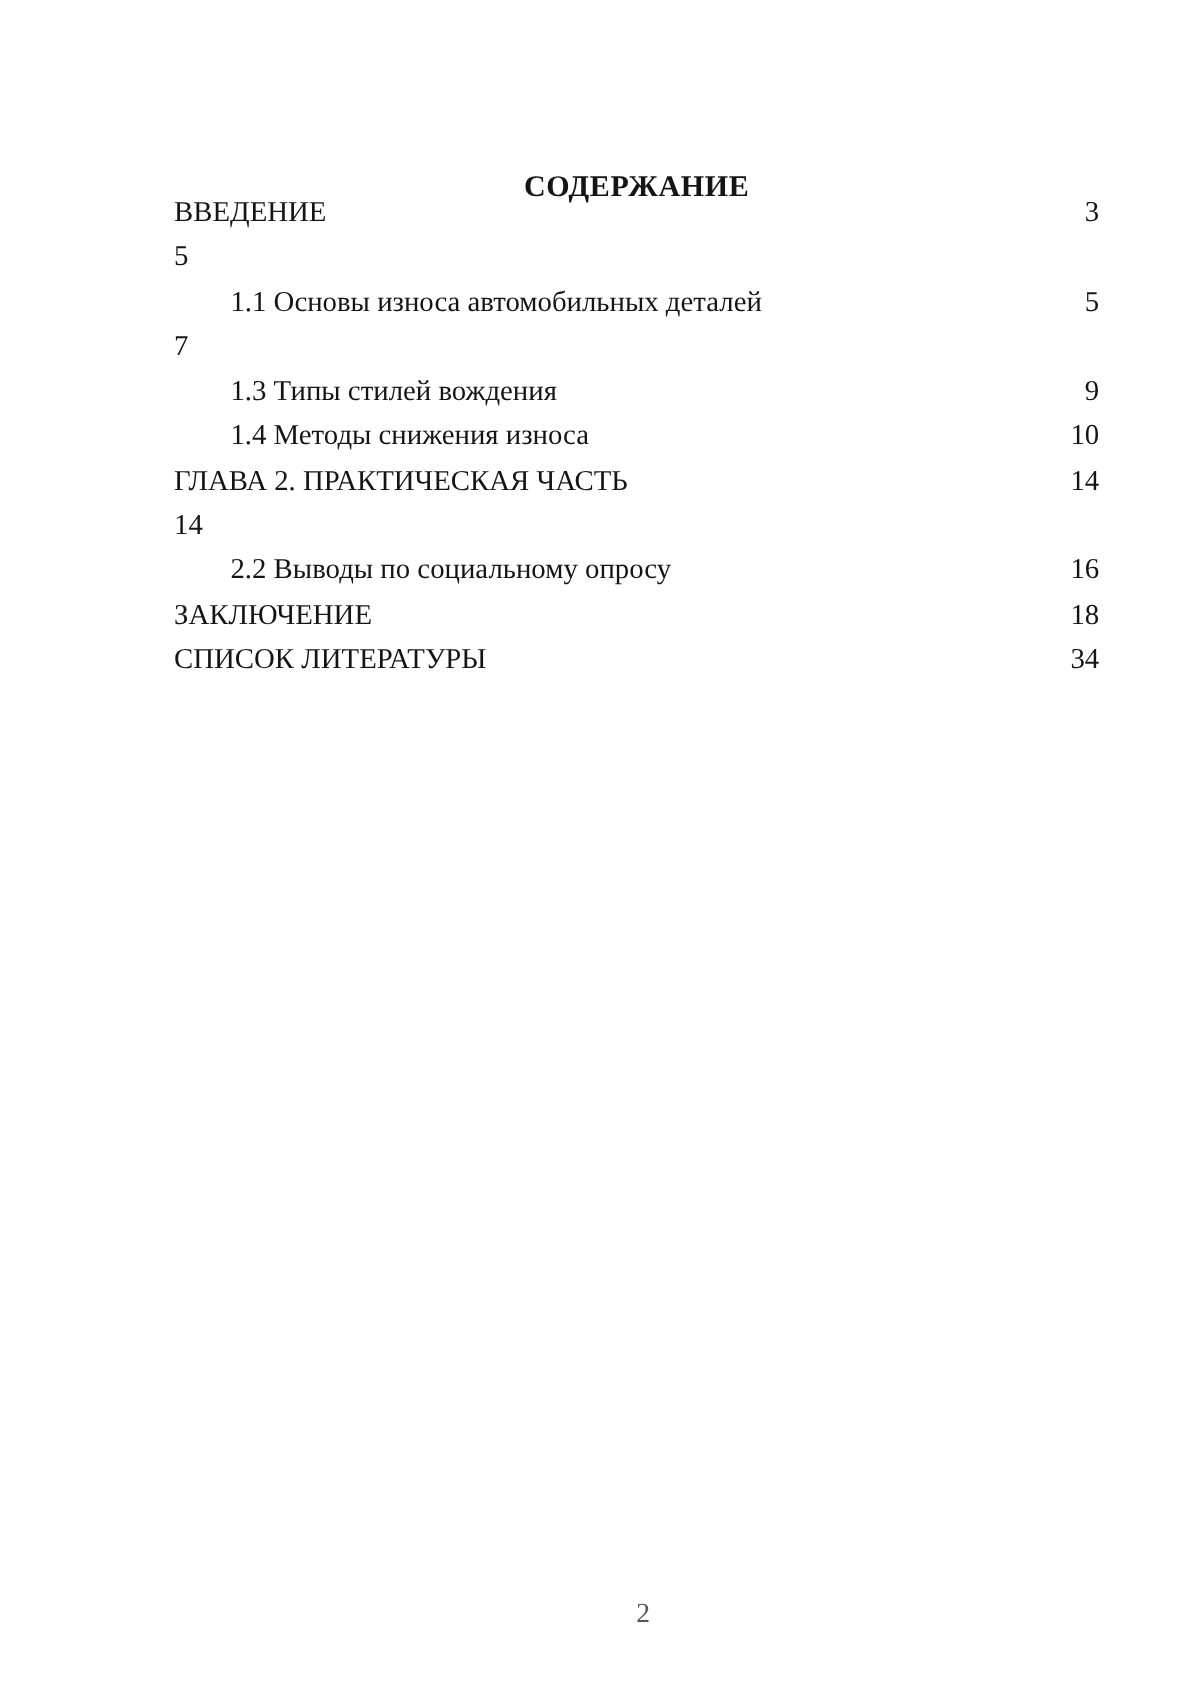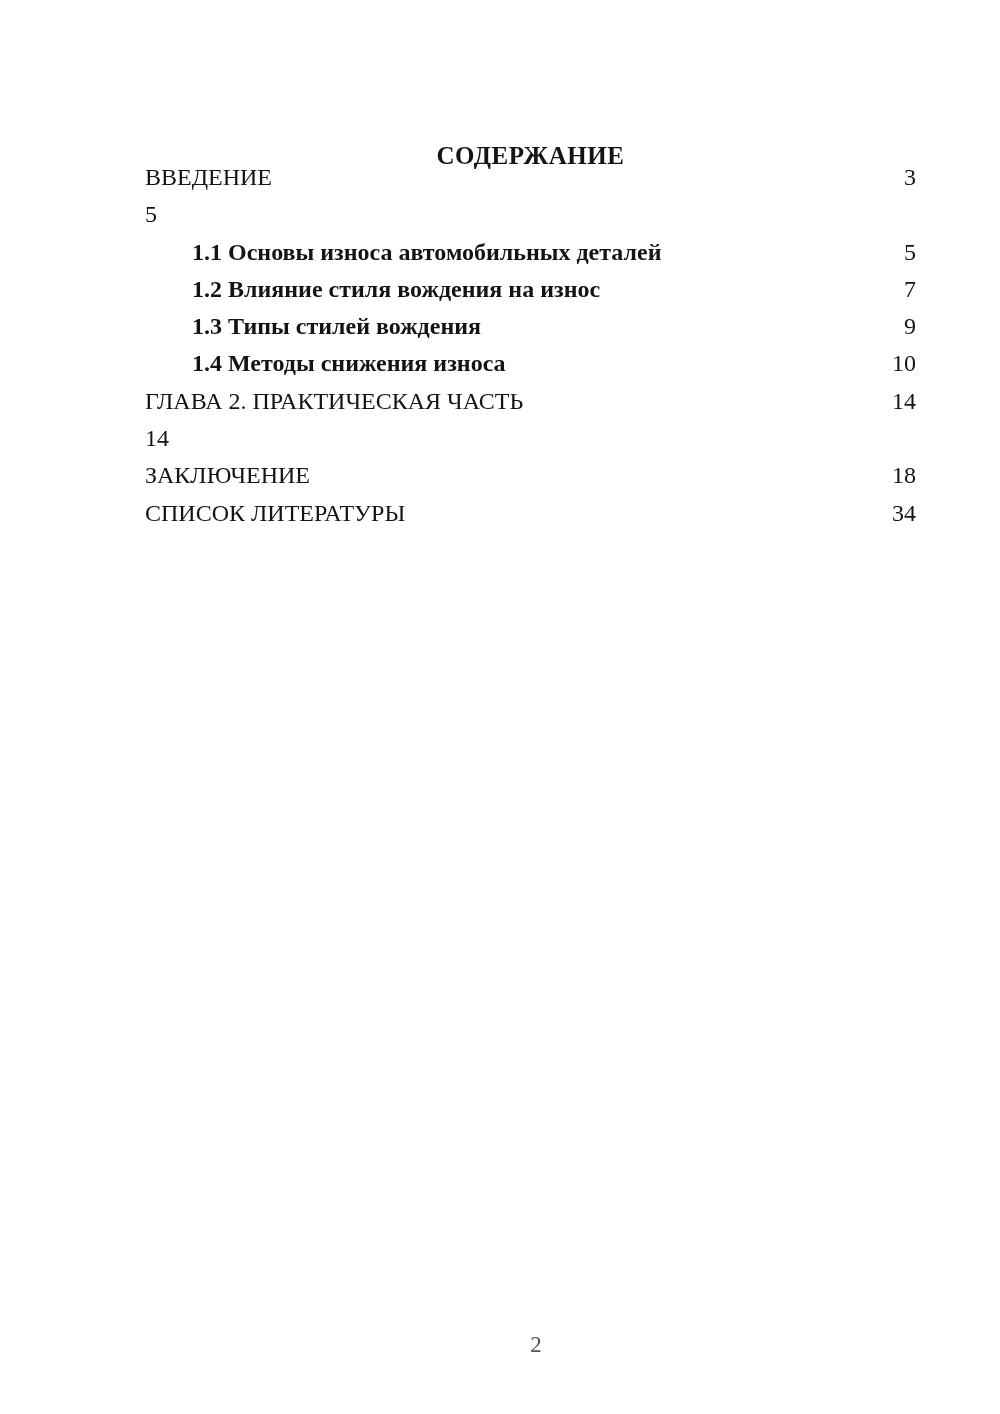--- a/index.html
+++ b/index.html
@@ -44,21 +44,20 @@
   }
   .toc-row .toc-label {
     white-space: nowrap;
   }
   .toc-row .toc-page {
     white-space: nowrap;
     text-align: right;
   }
   .toc-row.lvl1 .toc-label {
     padding-left: 47px;
-    font-weight: bold;
   }
   .page-footer {
     position: absolute;
     top: 1331px;
     left: 145px;
     width: 782px;
     text-align: center;
     font-size: 23px;
     line-height: 28px;
     color: #555555;
@@ -75,38 +74,41 @@
     <span class="toc-page">3</span>
   </div>
   <div class="toc-row lvl0">
     <span class="toc-page">5</span>
   </div>
   <div class="toc-row lvl1">
     <span class="toc-label">1.1 Основы износа автомобильных деталей</span>
     <span class="toc-page">5</span>
   </div>
   <div class="toc-row lvl1">
-    <span class="toc-label">1.2 Влияние стиля вождения на износ</span>
     <span class="toc-page">7</span>
   </div>
   <div class="toc-row lvl1">
     <span class="toc-label">1.3 Типы стилей вождения</span>
     <span class="toc-page">9</span>
   </div>
   <div class="toc-row lvl1">
     <span class="toc-label">1.4 Методы снижения износа</span>
     <span class="toc-page">10</span>
   </div>
   <div class="toc-row lvl0">
     <span class="toc-label">ГЛАВА 2. ПРАКТИЧЕСКАЯ ЧАСТЬ</span>
     <span class="toc-page">14</span>
   </div>
   <div class="toc-row lvl1">
     <span class="toc-page">14</span>
   </div>
+  <div class="toc-row lvl1">
+    <span class="toc-label">2.2 Выводы по социальному опросу</span>
+    <span class="toc-page">16</span>
+  </div>
   <div class="toc-row lvl0">
     <span class="toc-label">ЗАКЛЮЧЕНИЕ</span>
     <span class="toc-page">18</span>
   </div>
   <div class="toc-row lvl0">
     <span class="toc-label">СПИСОК ЛИТЕРАТУРЫ</span>
     <span class="toc-page">34</span>
   </div>
 </div>
 

